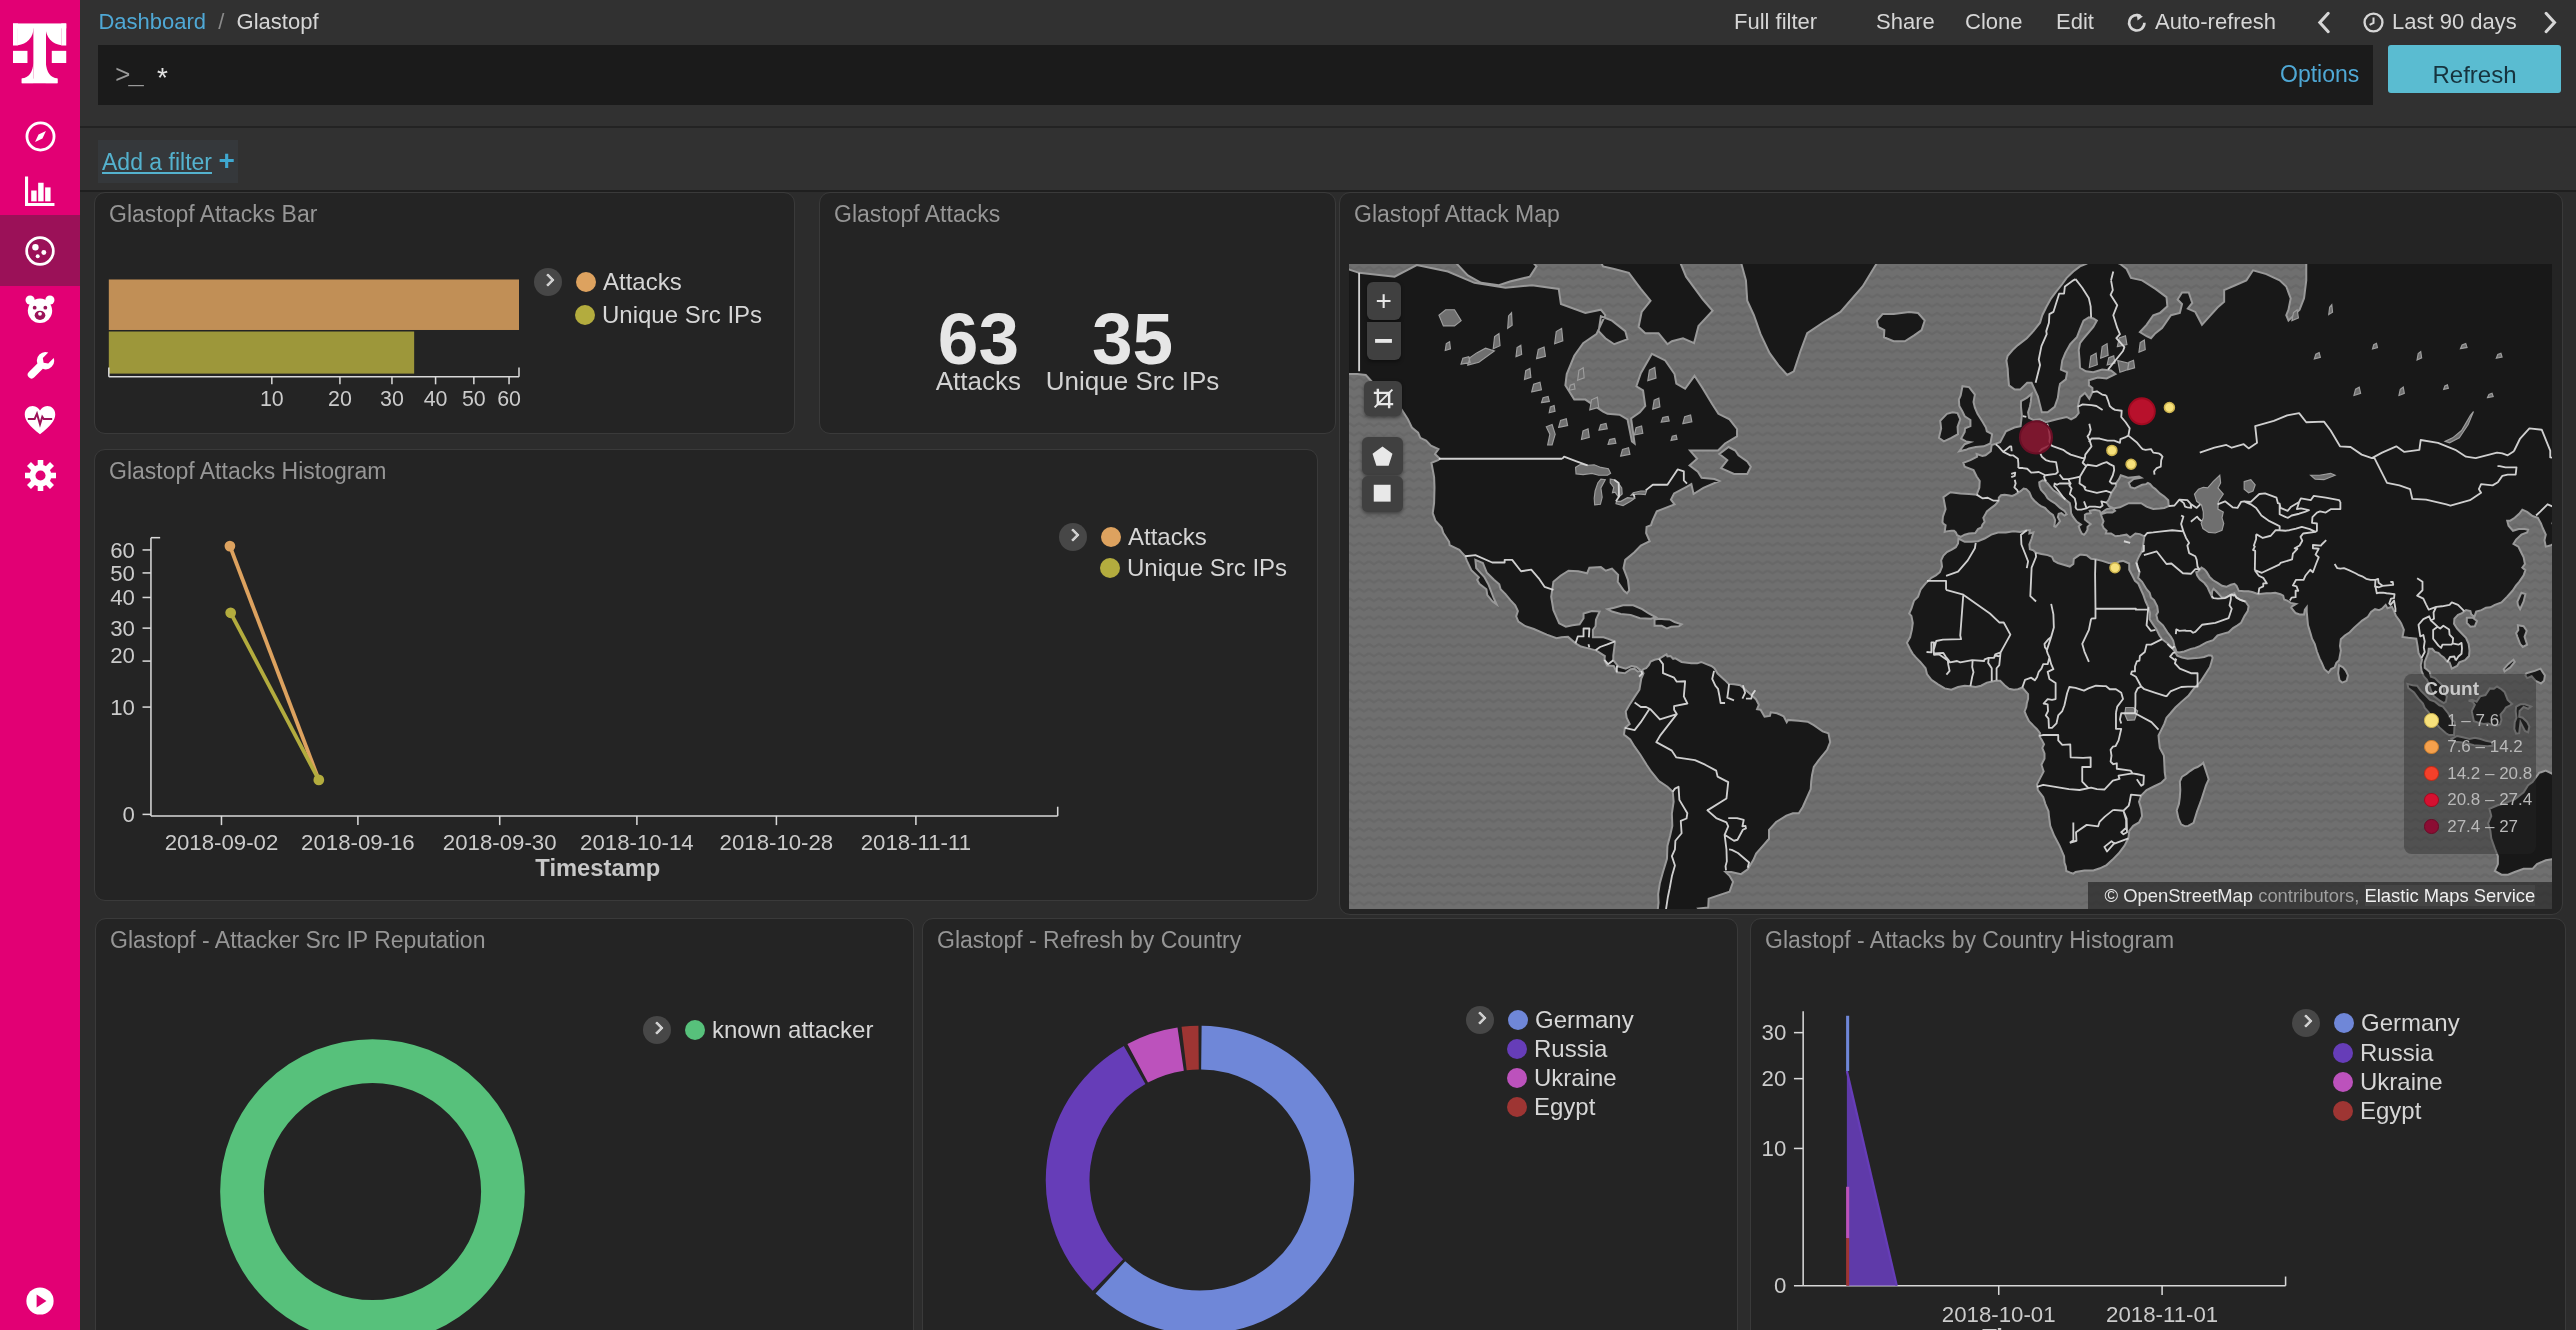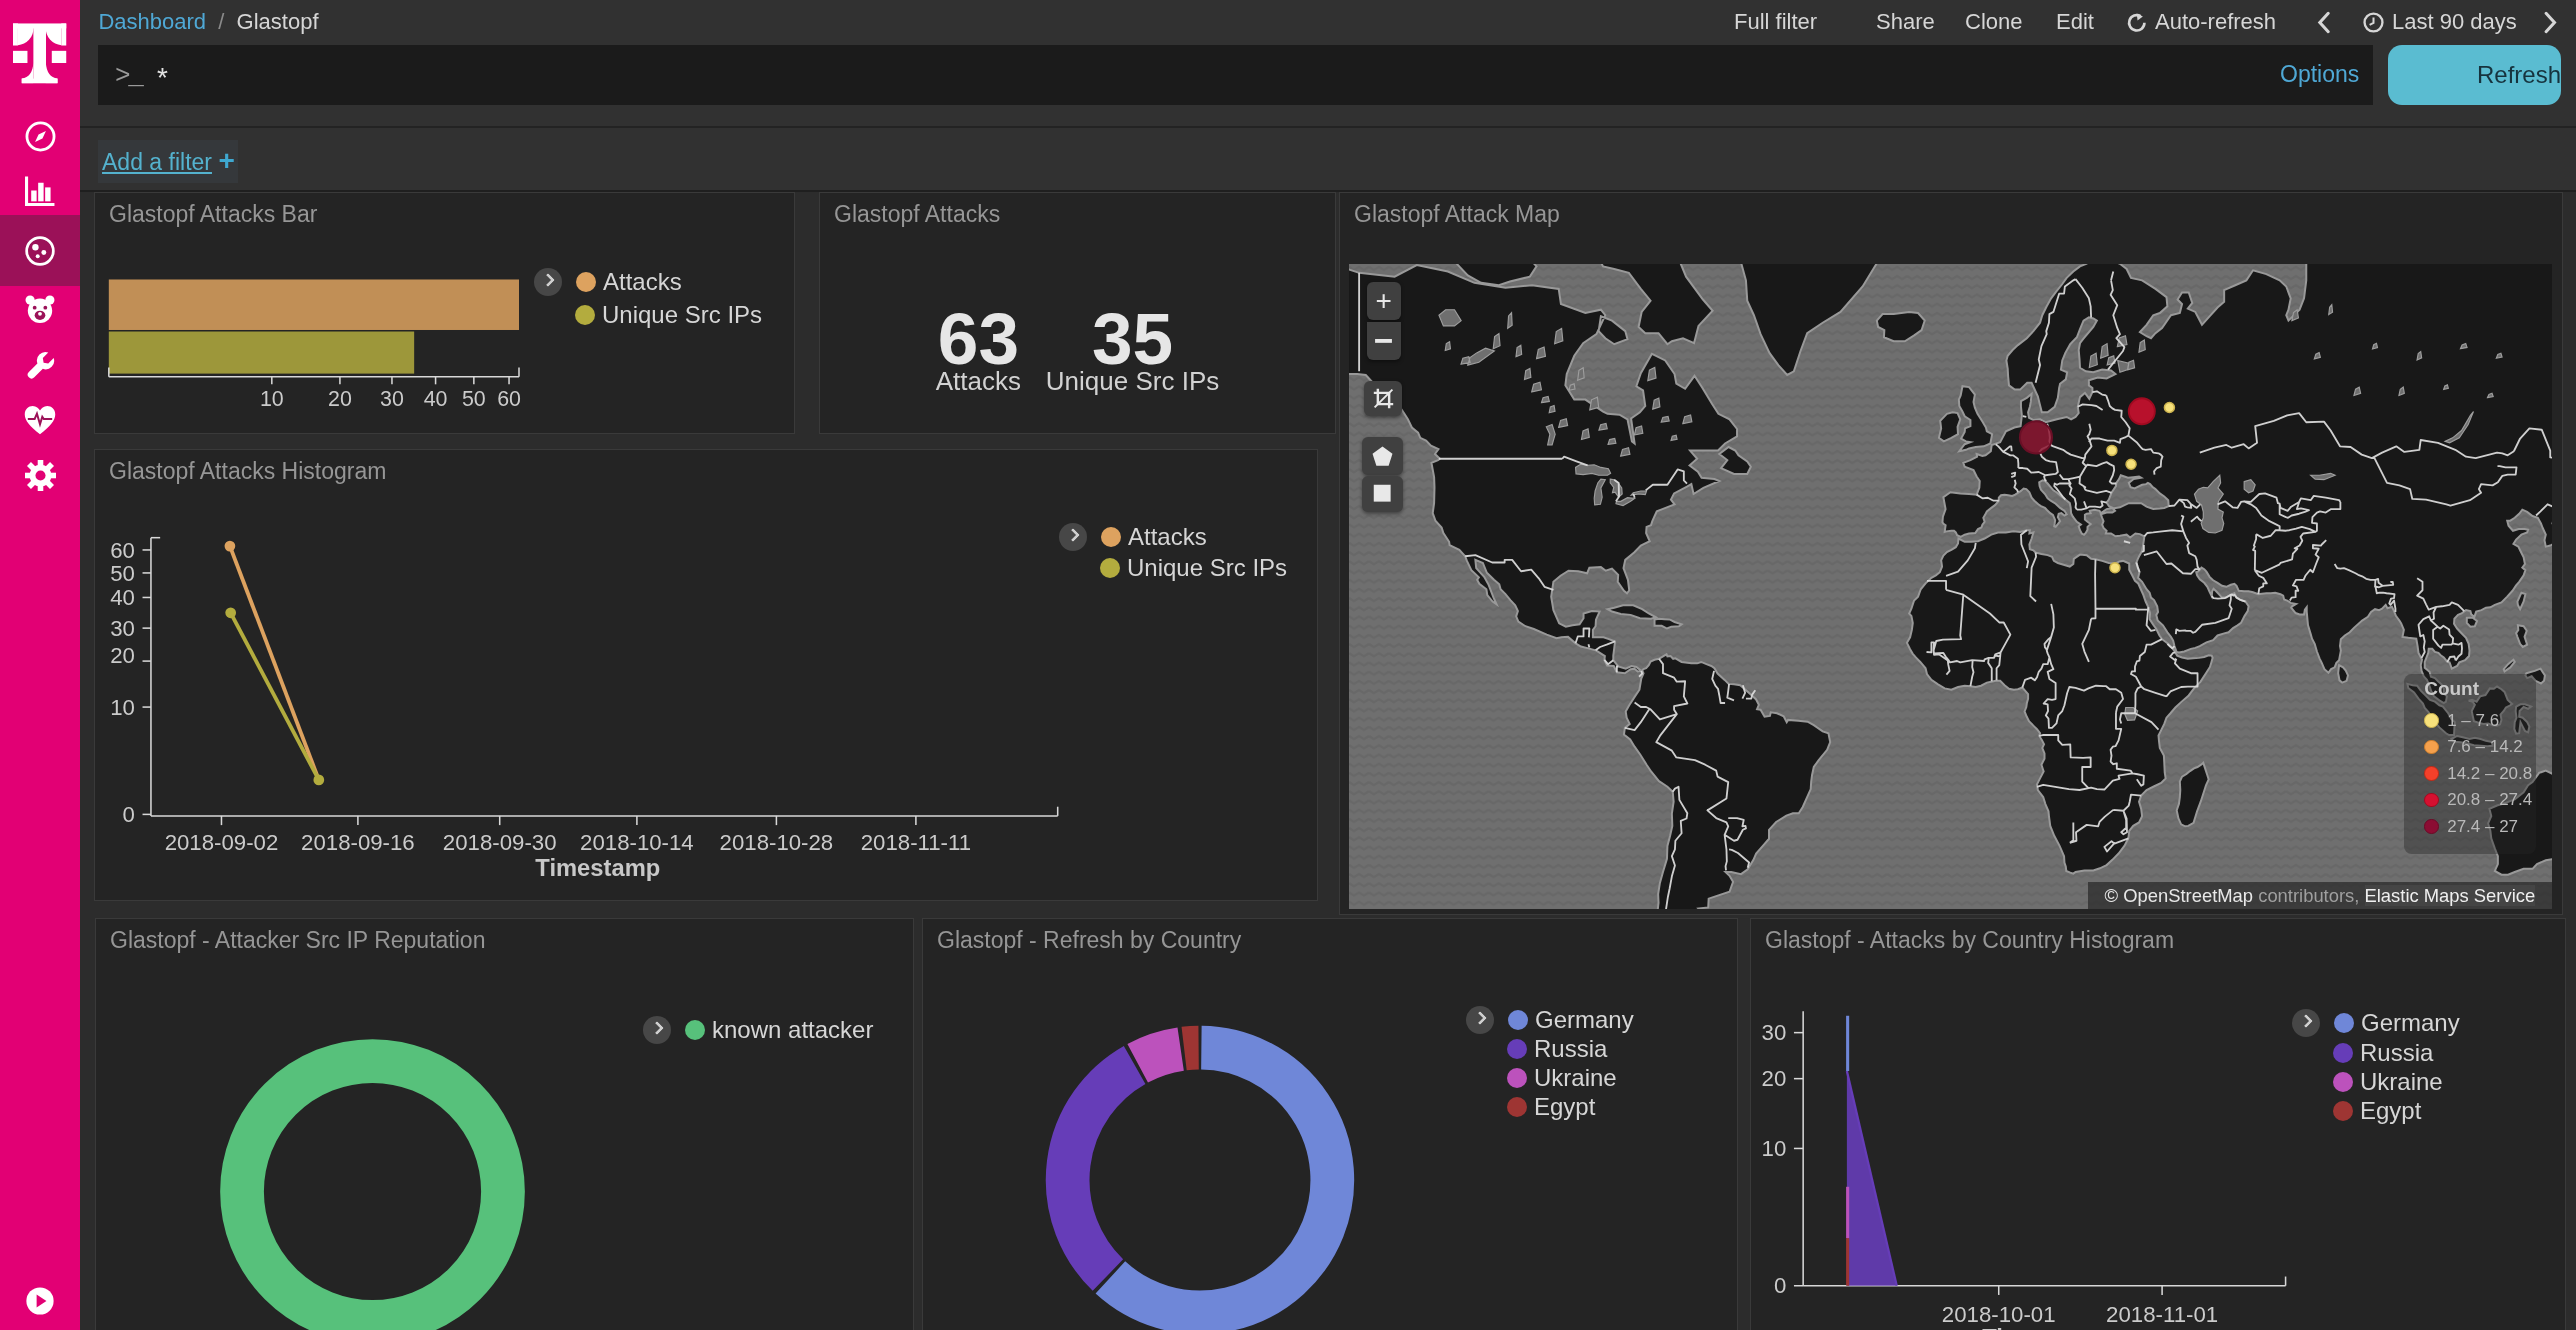--- a/index.html
+++ b/index.html
@@ -17,29 +17,29 @@
 .navtxt { position:absolute; top:0; height:44px; line-height:44px; font-size:22px; color:#d6d6d6; }
 .bc-link { color:#4fa8d5; }
 .bc-sep { color:#8a8a8a; }
 
 
 #querysec { left:80px; top:44px; width:2496px; height:148px; background:#313131; }
 #qbox { position:absolute; left:18.4px; top:0.8px; width:2275px; height:60px; background:#1b1b1b; }
 #qprompt { position:absolute; left:35px; top:17px; font-size:26px; color:#9a9a9a; font-family:"Liberation Mono",monospace; letter-spacing:-2.3px;}
 #qstar { position:absolute; left:77px; top:18.4px; font-size:28px; color:#e2e2e2; }
 #qoptions { position:absolute; left:2200px; top:0px; width:77px; height:60px; line-height:60px; font-size:23px; color:#4fa8d5; }
-#qrefresh { position:absolute; left:2308px; top:0.8px; width:173px; height:60px; background:#5abcd1; border-radius:14px; color:#16333e; font-size:24px; text-align:right; line-height:60px; }
+#qrefresh { position:absolute; left:2308px; top:0.8px; width:173px; height:48px; background:#5abcd1; border-radius:3px; color:#16333e; font-size:24px; text-align:center; line-height:60px; }
 #qdiv1 { position:absolute; left:0; top:82px; width:2496px; height:1.5px; background:#232323; }
 #addfilter { position:absolute; left:18.4px; top:96px; width:140px; height:43px; background:rgba(73,96,112,0.16); font-size:23px; line-height:41px; text-align:center; }
 #addfilter a { color:#54b2ce; text-decoration:underline; }
 #addfilter .plus { color:#3fa8d0; font-weight:bold; font-size:28px; text-decoration:none; }
 #qdiv2 { position:absolute; left:0; top:146px; width:2496px; height:2.3px; background:#1f1f1f; }
 
 
-.panel { position:absolute; background:#242424; border:1.5px solid #3a3a3a; border-radius:0; }
+.panel { position:absolute; background:#242424; border:1.5px solid #3a3a3a; border-radius:11px; }
 .ptitle { position:absolute; left:14px; top:7.7px; font-size:23px; color:#969696; white-space:nowrap; }
 .legrow { position:absolute; height:31px; white-space:nowrap; }
 .legarrow { display:inline-block; width:28px; height:28px; border-radius:50%; background:#474747; vertical-align:middle; margin-right:14px; position:relative; }
 .legarrow:after { content:""; position:absolute; left:9.2px; top:7px; width:7px; height:7px; border:3.1px solid #cfcfcf; border-left:none; border-bottom:none; transform:rotate(45deg); border-radius:1.5px;}
 .legdot { display:inline-block; width:20px; height:20px; border-radius:50%; vertical-align:middle; margin-right:7px; }
 .legtxt { display:inline-block; font-size:24px; color:#d6d6d6; vertical-align:middle; }
 
 #p1 { left:94px; top:192px; width:701px; height:242px; }
 #p2 { left:819px; top:192px; width:517px; height:242px; }
 #pmap { left:1339px; top:192px; width:1224px; height:723px; }

